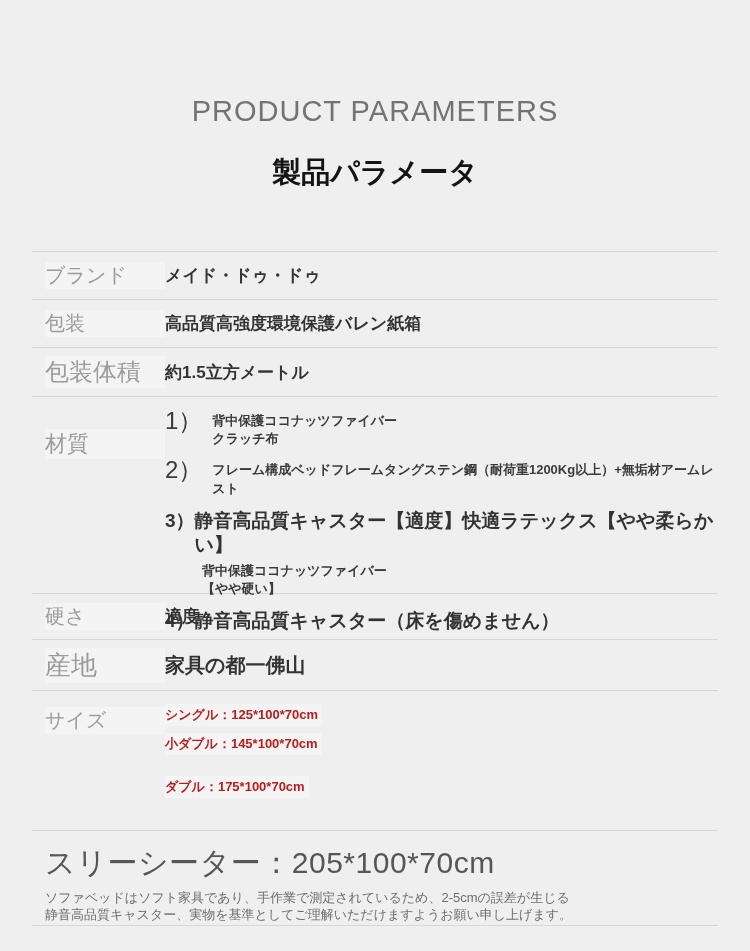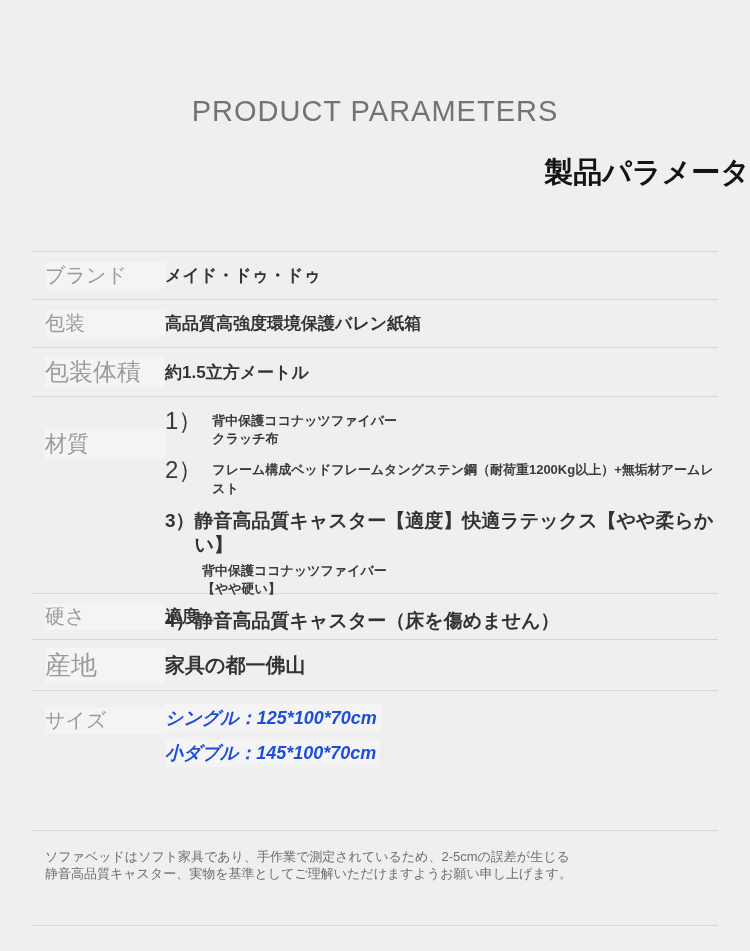--- a/index.html
+++ b/index.html
@@ -22,21 +22,20 @@
     font-size: 29px;
     font-weight: 400;
     letter-spacing: 1px;
     color: #737373;
   }
   .title-ja {
     margin-top: 25px;
     font-size: 29px;
     font-weight: 700;
     color: #141414;
-    text-align: right;
   }
   
   .spec-table {
     margin: 58px 32px 0 32px;
     border-top: 1px solid #d7d7d7;
   }
   .row {
     display: flex;
     align-items: center;
     border-bottom: 1px solid #d7d7d7;
@@ -99,28 +98,27 @@
     margin: 4px 0 10px 37px;
     font-size: 13px;
     font-weight: 700;
     color: #3a3a3a;
     line-height: 1.4;
   }
   .mat-item-4 { margin-top: 9px; }
   
   .size-list { flex: 1; padding-top: 13px; }
   .size-item {
-    font-size: 18px;
-    font-weight: 700;
-    color: #1d4ed8;
+    font-size: 13px;
+    font-weight: 700;
+    color: #b91c1c;
     background: rgba(255,255,255,0.35);
     display: table;
     padding: 2px 4px 2px 0;
     margin-bottom: 7px;
-    font-style: italic;
   }
   .size-item-double { margin-top: 21px; }
   
   .footer {
     margin: 0 32px;
     border-bottom: 1px solid #d7d7d7;
     padding: 12px 0 16px 13px;
     height: 95px;
     box-sizing: border-box;
   }
@@ -207,25 +205,27 @@
     <div class="row row-origin">
       <div class="lbl lbl-xl">産地</div>
       <div class="val val-lg">家具の都一佛山</div>
     </div>
 
     <div class="row row-size">
       <div class="lbl">サイズ</div>
       <div class="size-list">
         <div class="size-item">シングル：125*100*70cm</div>
         <div class="size-item">小ダブル：145*100*70cm</div>
+        <div class="size-item size-item-double">ダブル：175*100*70cm</div>
       </div>
     </div>
 
   </div>
 
   <div class="footer">
+    <div class="three-seater">スリーシーター：205*100*70cm</div>
     <div class="note">
       <div>ソファベッドはソフト家具であり、手作業で測定されているため、2-5cmの誤差が生じる</div>
       <div>静音高品質キャスター、実物を基準としてご理解いただけますようお願い申し上げます。</div>
     </div>
   </div>
 
 </div>
 
 </body></html>

